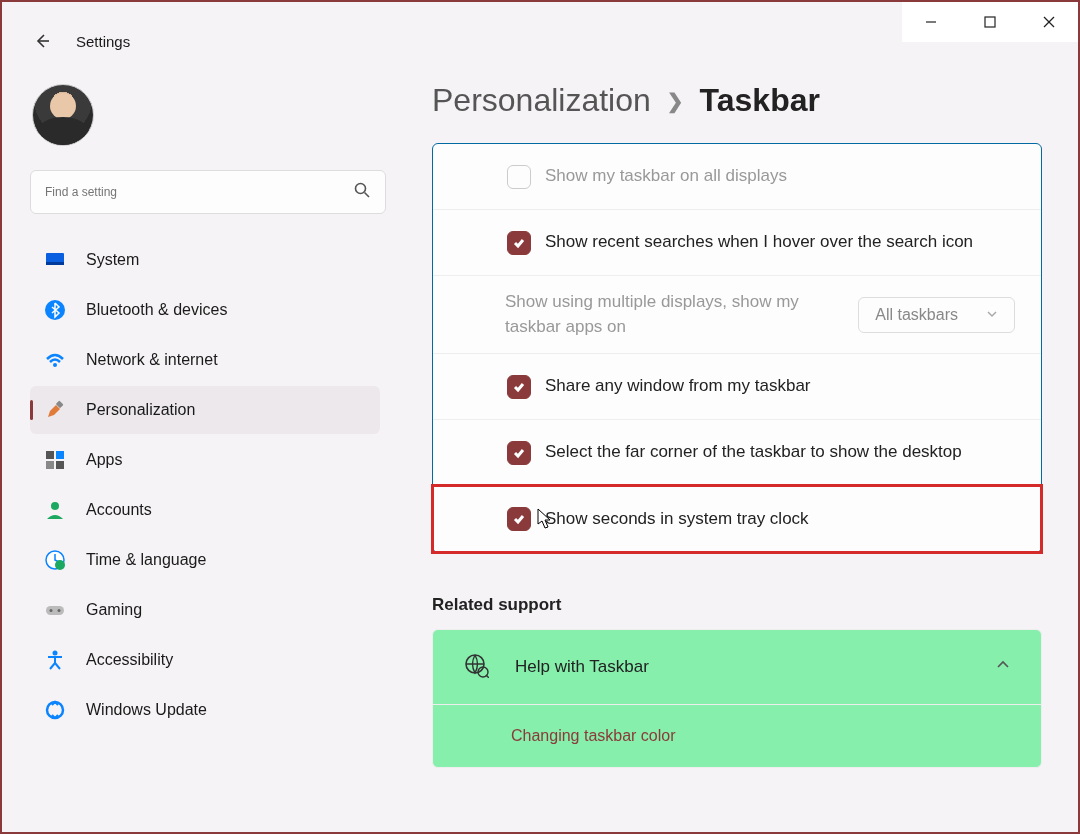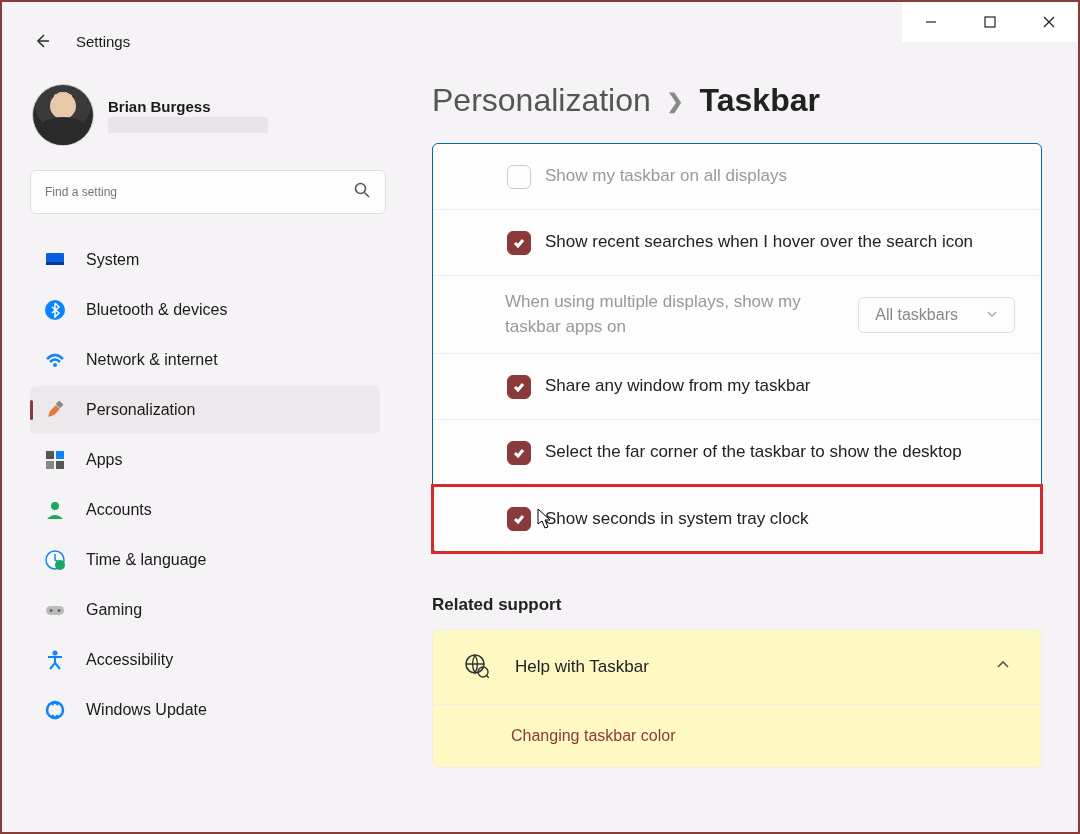--- a/index.html
+++ b/index.html
@@ -47,21 +47,21 @@
 .chk.disabled { border-color: #ccc; }
 .row-label { font-size: 17px; color: #222; padding-left: 40px; line-height: 1.45; }
 .row.disabled .row-label { color: #999; }
 .row.dropdown-row .row-label { color: #999; padding-left: 0; flex: 1; }
 .dropdown { display: flex; align-items: center; gap: 28px; border: 1px solid #ddd; border-radius: 6px; padding: 8px 16px; color: #888; font-size: 16px; cursor: pointer; }
 
 .row.highlighted { outline: 3px solid #d42a2a; outline-offset: -1px; }
 .cursor { position: absolute; left: 104px; top: 22px; pointer-events:none; }
 
 .section-h { font-size: 17px; font-weight: 600; color: #222; margin: 42px 0 14px; }
-.help-panel { background: #fef9c3; border: 1px solid #eee; border-radius: 6px; }
+.help-panel { background: #86efac; border: 1px solid #eee; border-radius: 6px; }
 .help-head { display: flex; align-items: center; gap: 26px; padding: 22px 30px; border-bottom: 1px solid #eee; cursor: pointer; }
 .help-head .lbl { flex: 1; font-size: 17px; color: #222; }
 .help-link { padding: 22px 30px 22px 78px; color: #8a3a3a; font-size: 16px; cursor: pointer; }
 
 </style>
 </head>
 <body>
 
 <div class="titlebar">
   <div>
@@ -89,24 +89,20 @@
         <line x1="5" y1="9" x2="16" y2="9" stroke="#333" stroke-width="1.6"></line>
       </svg>
   </div>
   <div class="app-title">Settings</div>
 </div>
 
 <div class="layout">
   <aside class="sidebar">
     <div class="profile">
       <div class="avatar"></div>
-      <div>
-        <div class="profile-name">Brian Burgess</div>
-        <div class="profile-email"></div>
-      </div>
     </div>
 
     <div class="search-wrap">
       <input type="text" placeholder="Find a setting" style="">
       <span class="sicon">
         <svg width="18" height="18" viewBox="0 0 18 18">
             <circle cx="7.5" cy="7.5" r="5" fill="none" stroke="#555" stroke-width="1.6"></circle>
             <line x1="11.5" y1="11.5" x2="16" y2="16" stroke="#555" stroke-width="1.6"></line>
           </svg>
       </span>
@@ -226,21 +222,21 @@
       </div>
       <div class="row">
         <span class="chk checked">
             <svg viewBox="0 0 14 14">
               <path d="M3 7 L6 10 L11 4"></path>
             </svg>
           </span>
         <span class="row-label">Show recent searches when I hover over the search icon</span>
       </div>
       <div class="row dropdown-row disabled">
-        <span class="row-label">When using multiple displays, show my taskbar apps on</span>
+        <span class="row-label">Show using multiple displays, show my taskbar apps on</span>
         <div class="dropdown">
           <span>All taskbars</span>
           <span><svg width="12" height="12" viewBox="0 0 12 12">
                 <path d="M2 4 L6 8 L10 4" fill="none" stroke="#aaa" stroke-width="1.5"></path>
               </svg></span>
         </div>
       </div>
       <div class="row">
         <span class="chk checked">
             <svg viewBox="0 0 14 14">

